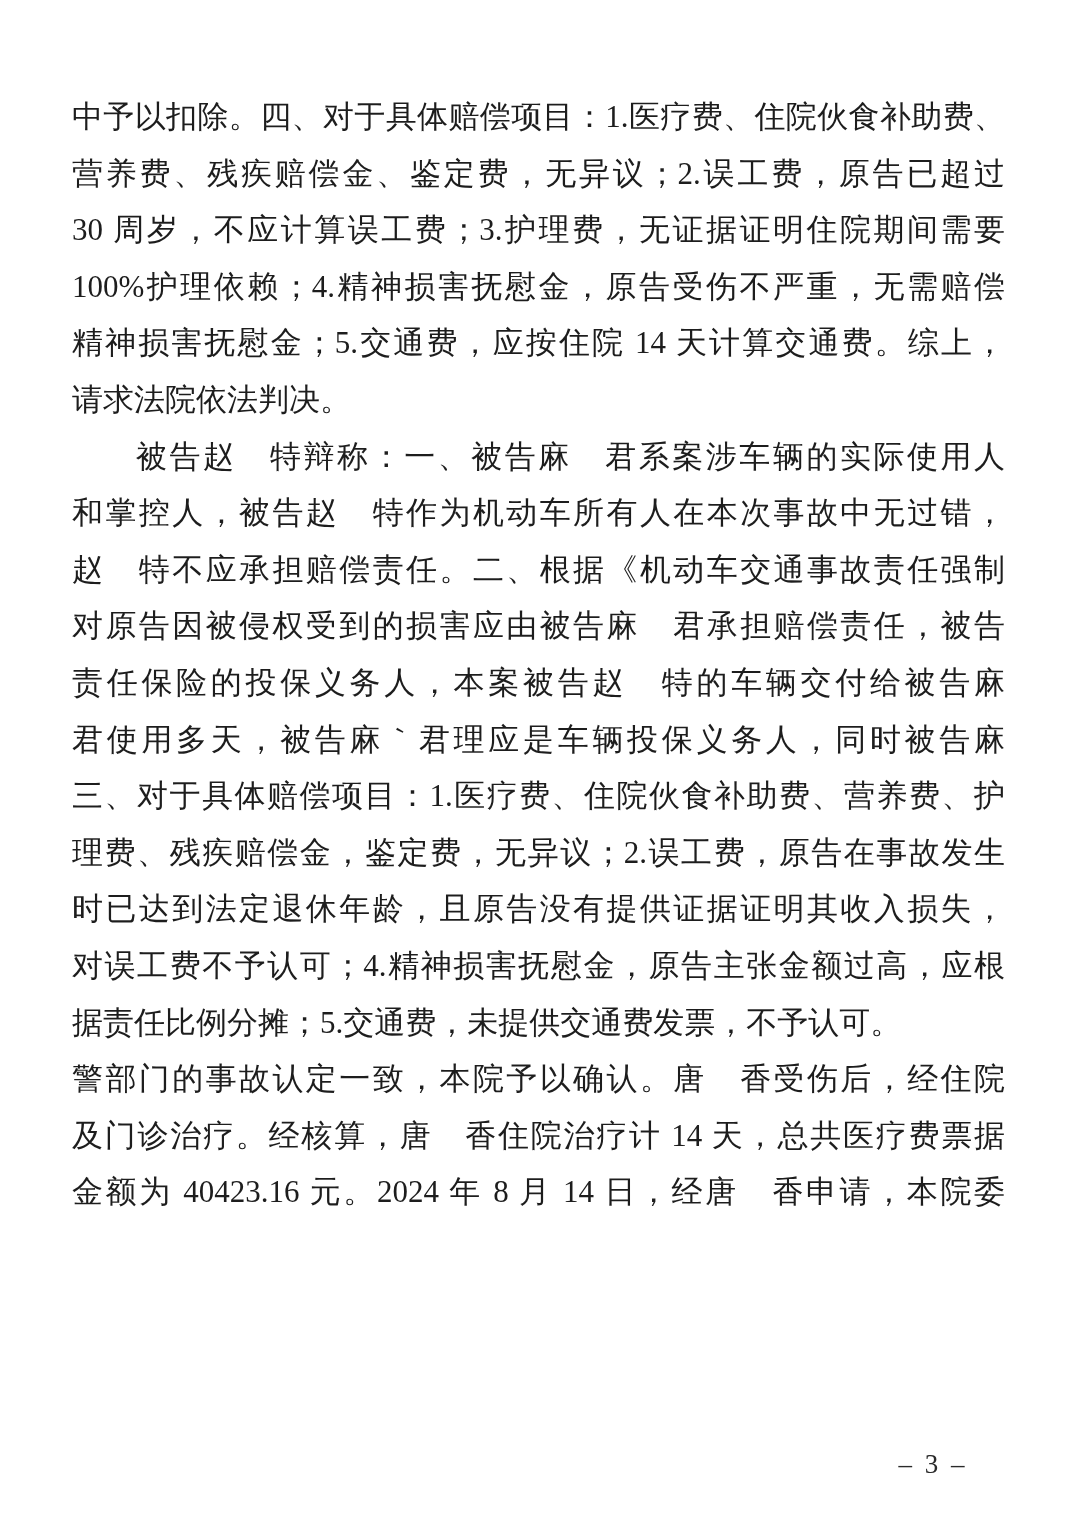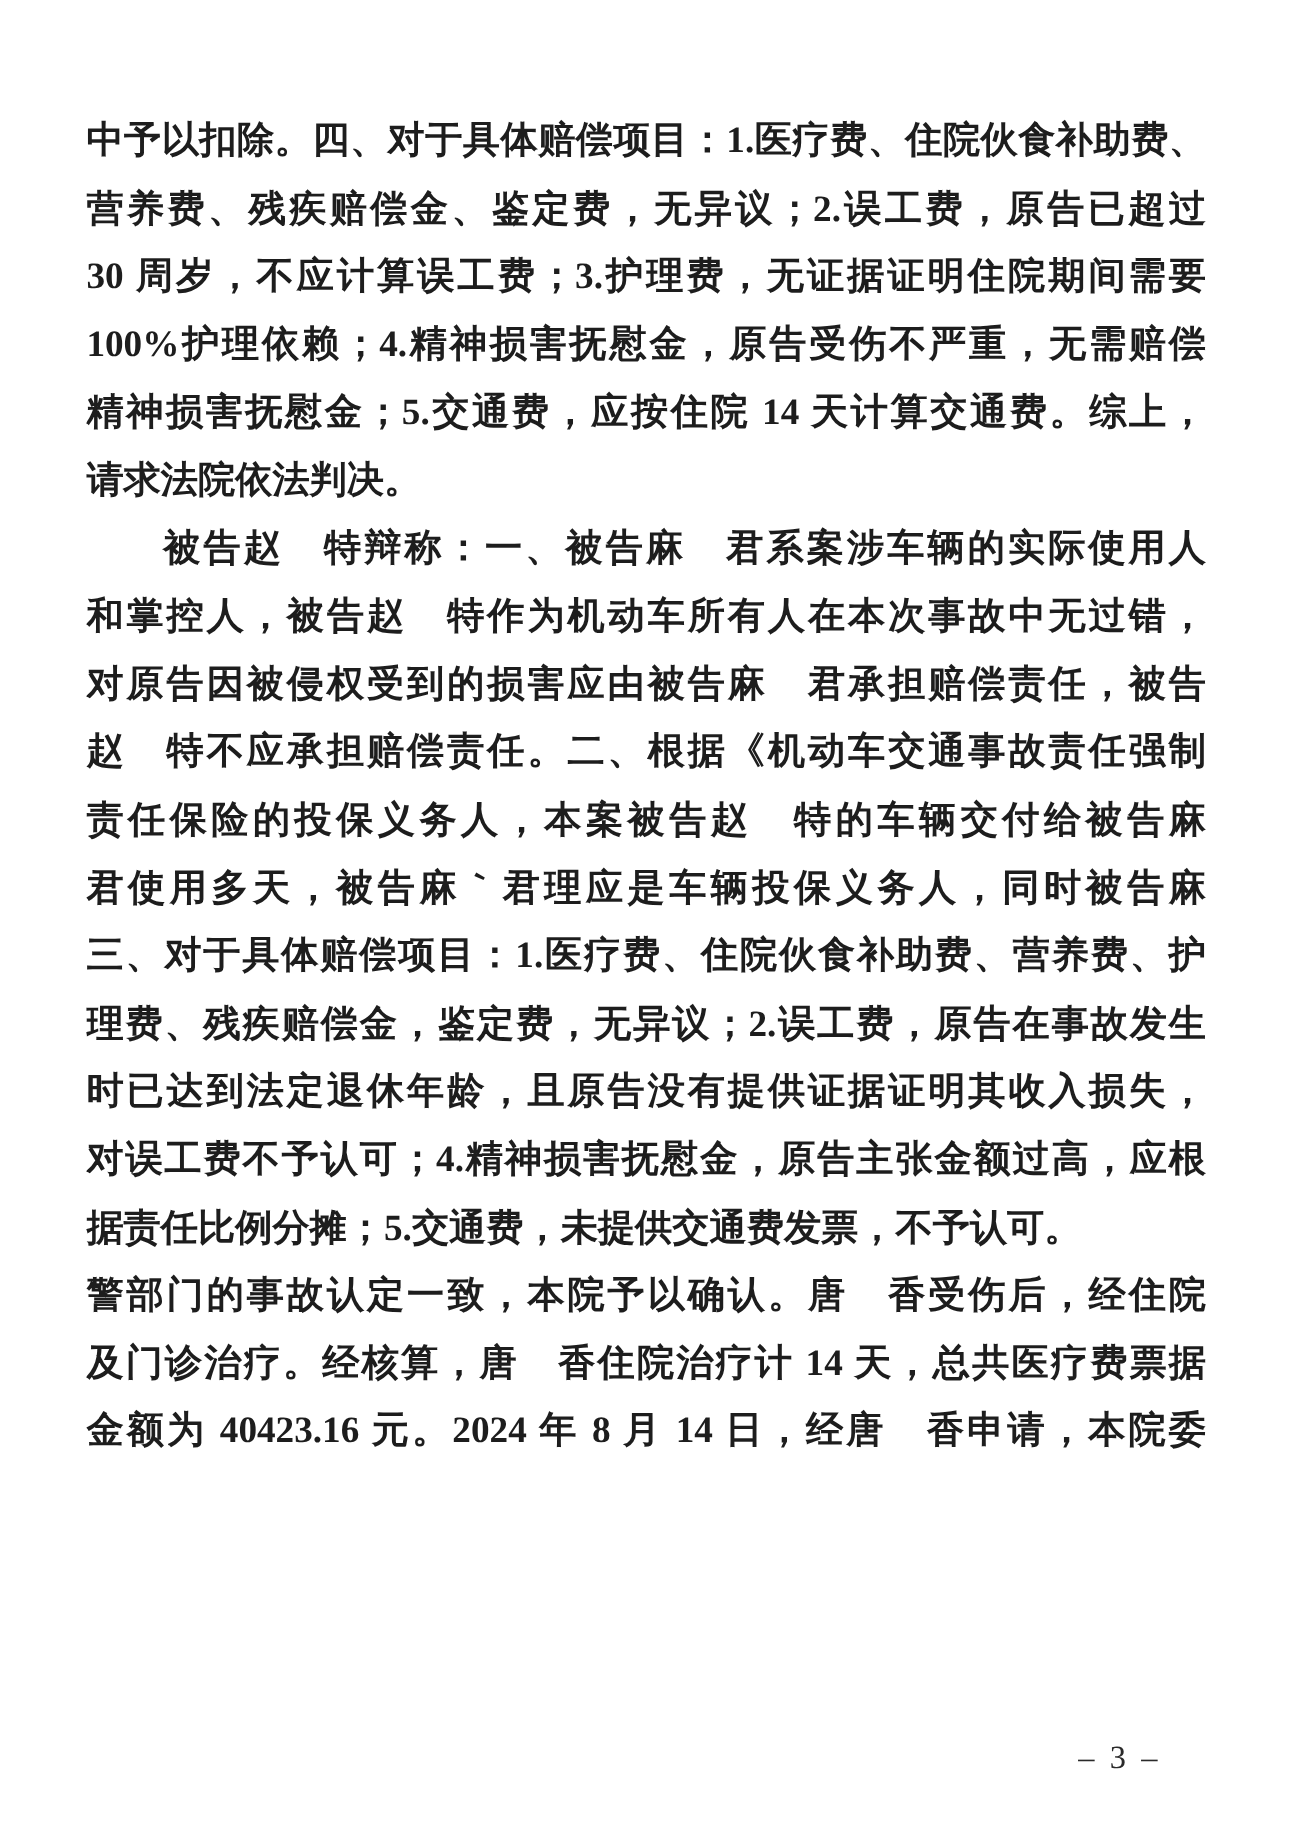--- a/index.html
+++ b/index.html
@@ -21,21 +21,20 @@
     top: 0;
     width: 1074px;
     height: 1520px;
     background: #ffffff;
   }
   .text-block {
     position: absolute;
     left: 72px;
     top: 89px;
     width: 933px;
-    font-weight: bold;
   }
   .line {
     display: block;
     height: 56.6px;
     line-height: 56.6px;
     font-size: 31px;
     text-align: justify;
     text-align-last: justify;
     overflow: hidden;
     white-space: pre-wrap;
@@ -65,22 +64,22 @@
 <div class="page">
   <div class="text-block">
     <div class="line">中予以扣除。四、对于具体赔偿项目：1.医疗费、住院伙食补助费、</div>
     <div class="line">营养费、残疾赔偿金、鉴定费，无异议；2.误工费，原告已超过</div>
     <div class="line">30 周岁，不应计算误工费；3.护理费，无证据证明住院期间需要</div>
     <div class="line">100%护理依赖；4.精神损害抚慰金，原告受伤不严重，无需赔偿</div>
     <div class="line">精神损害抚慰金；5.交通费，应按住院 14 天计算交通费。综上，</div>
     <div class="line para-end">请求法院依法判决。</div>
     <div class="line indent">被告赵　特辩称：一、被告麻　君系案涉车辆的实际使用人</div>
     <div class="line">和掌控人，被告赵　特作为机动车所有人在本次事故中无过错，</div>
+    <div class="line">赵　特不应承担赔偿责任。二、根据《机动车交通事故责任强制</div>
     <div class="line">对原告因被侵权受到的损害应由被告麻　君承担赔偿责任，被告</div>
-    <div class="line">赵　特不应承担赔偿责任。二、根据《机动车交通事故责任强制</div>
     <div class="line">责任保险的投保义务人，本案被告赵　特的车辆交付给被告麻</div>
     <div class="line">君使用多天，被告麻｀君理应是车辆投保义务人，同时被告麻</div>
     <div class="line">三、对于具体赔偿项目：1.医疗费、住院伙食补助费、营养费、护</div>
     <div class="line">理费、残疾赔偿金，鉴定费，无异议；2.误工费，原告在事故发生</div>
     <div class="line">时已达到法定退休年龄，且原告没有提供证据证明其收入损失，</div>
     <div class="line">对误工费不予认可；4.精神损害抚慰金，原告主张金额过高，应根</div>
     <div class="line para-end">据责任比例分摊；5.交通费，未提供交通费发票，不予认可。</div>
     <div class="line">警部门的事故认定一致，本院予以确认。唐　香受伤后，经住院</div>
     <div class="line">及门诊治疗。经核算，唐　香住院治疗计 14 天，总共医疗费票据</div>
     <div class="line">金额为 40423.16 元。2024 年 8 月 14 日，经唐　香申请，本院委</div>

